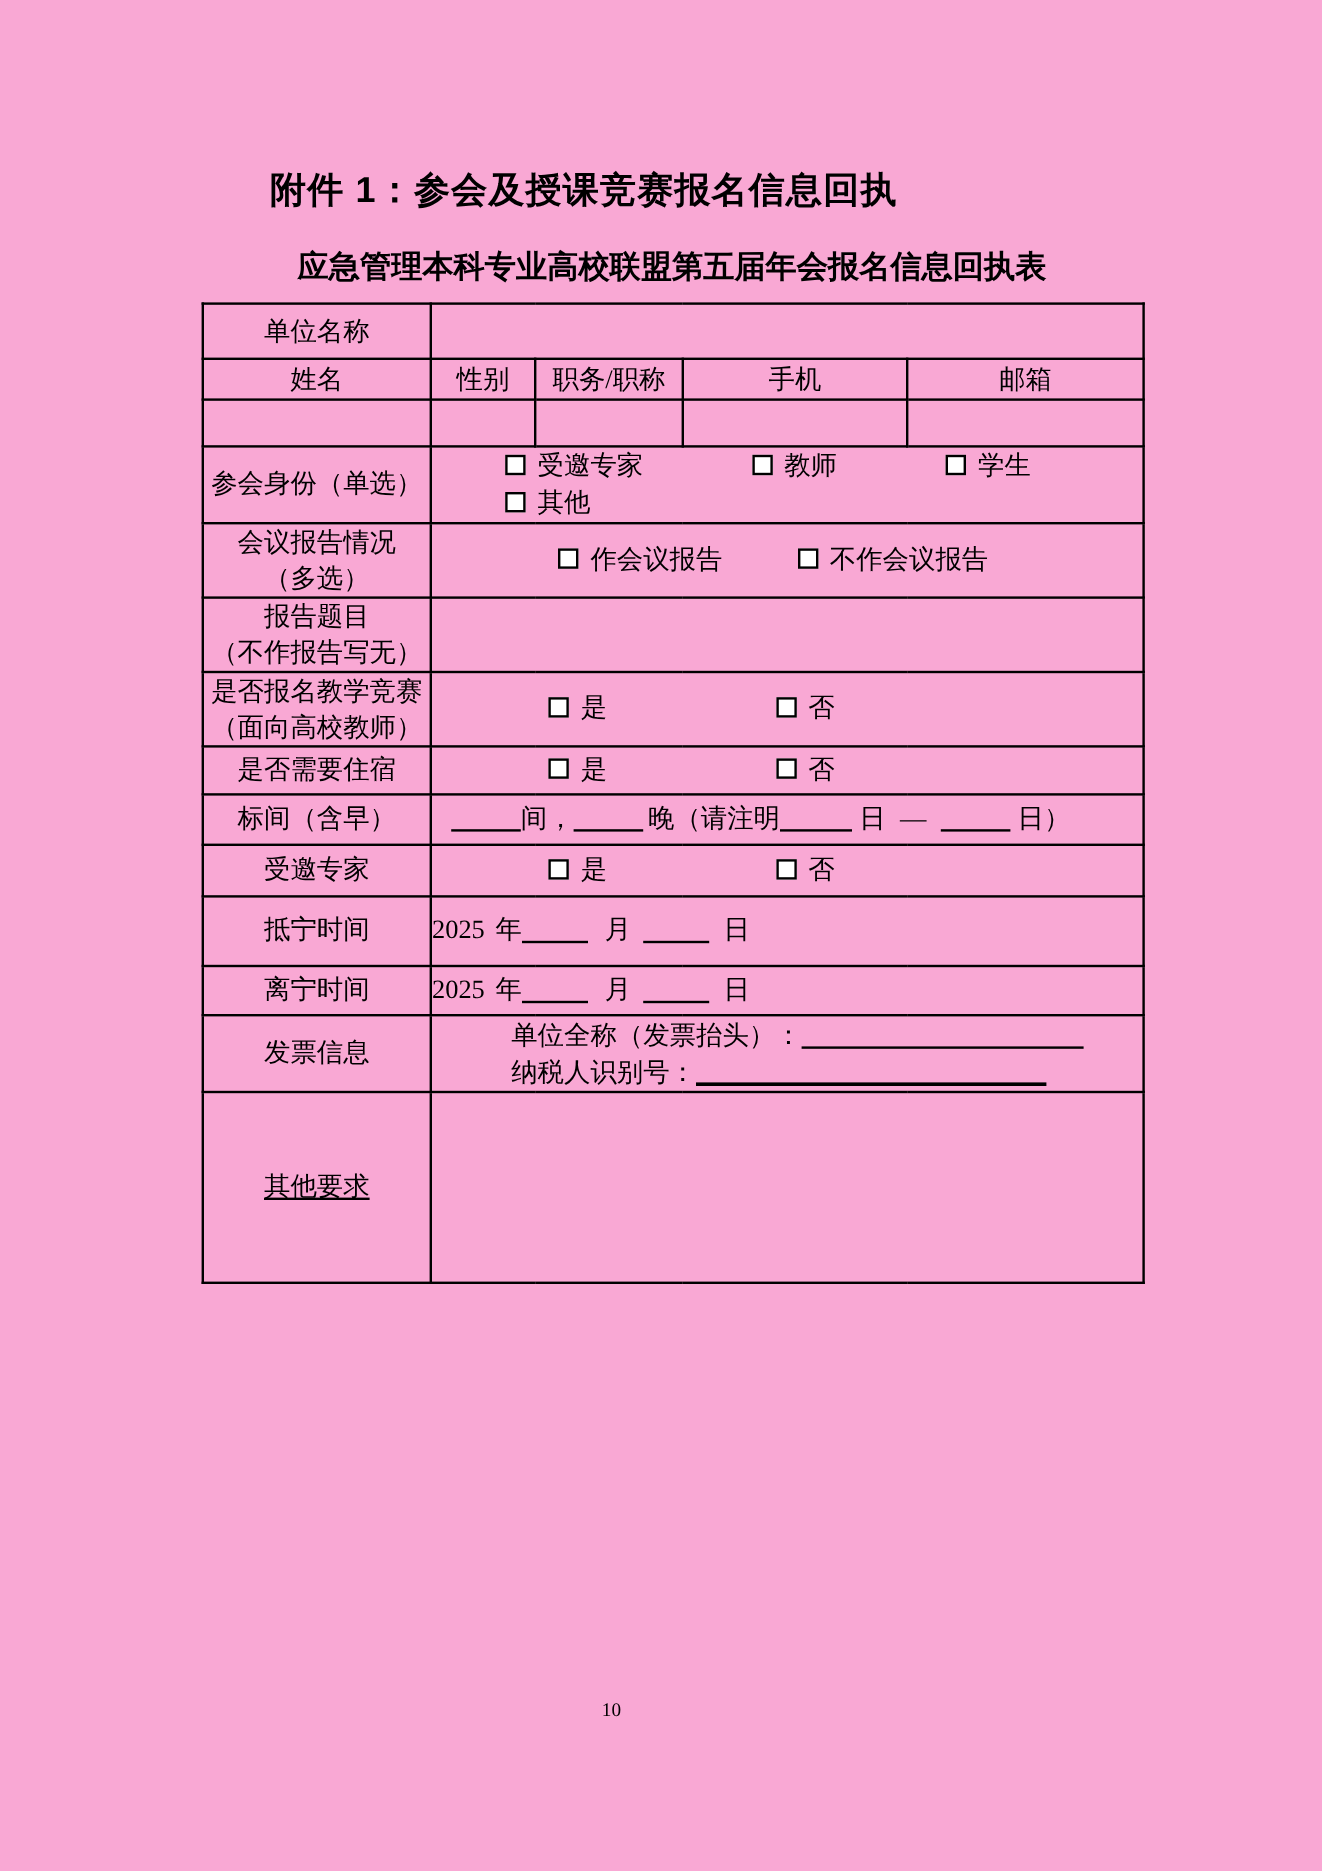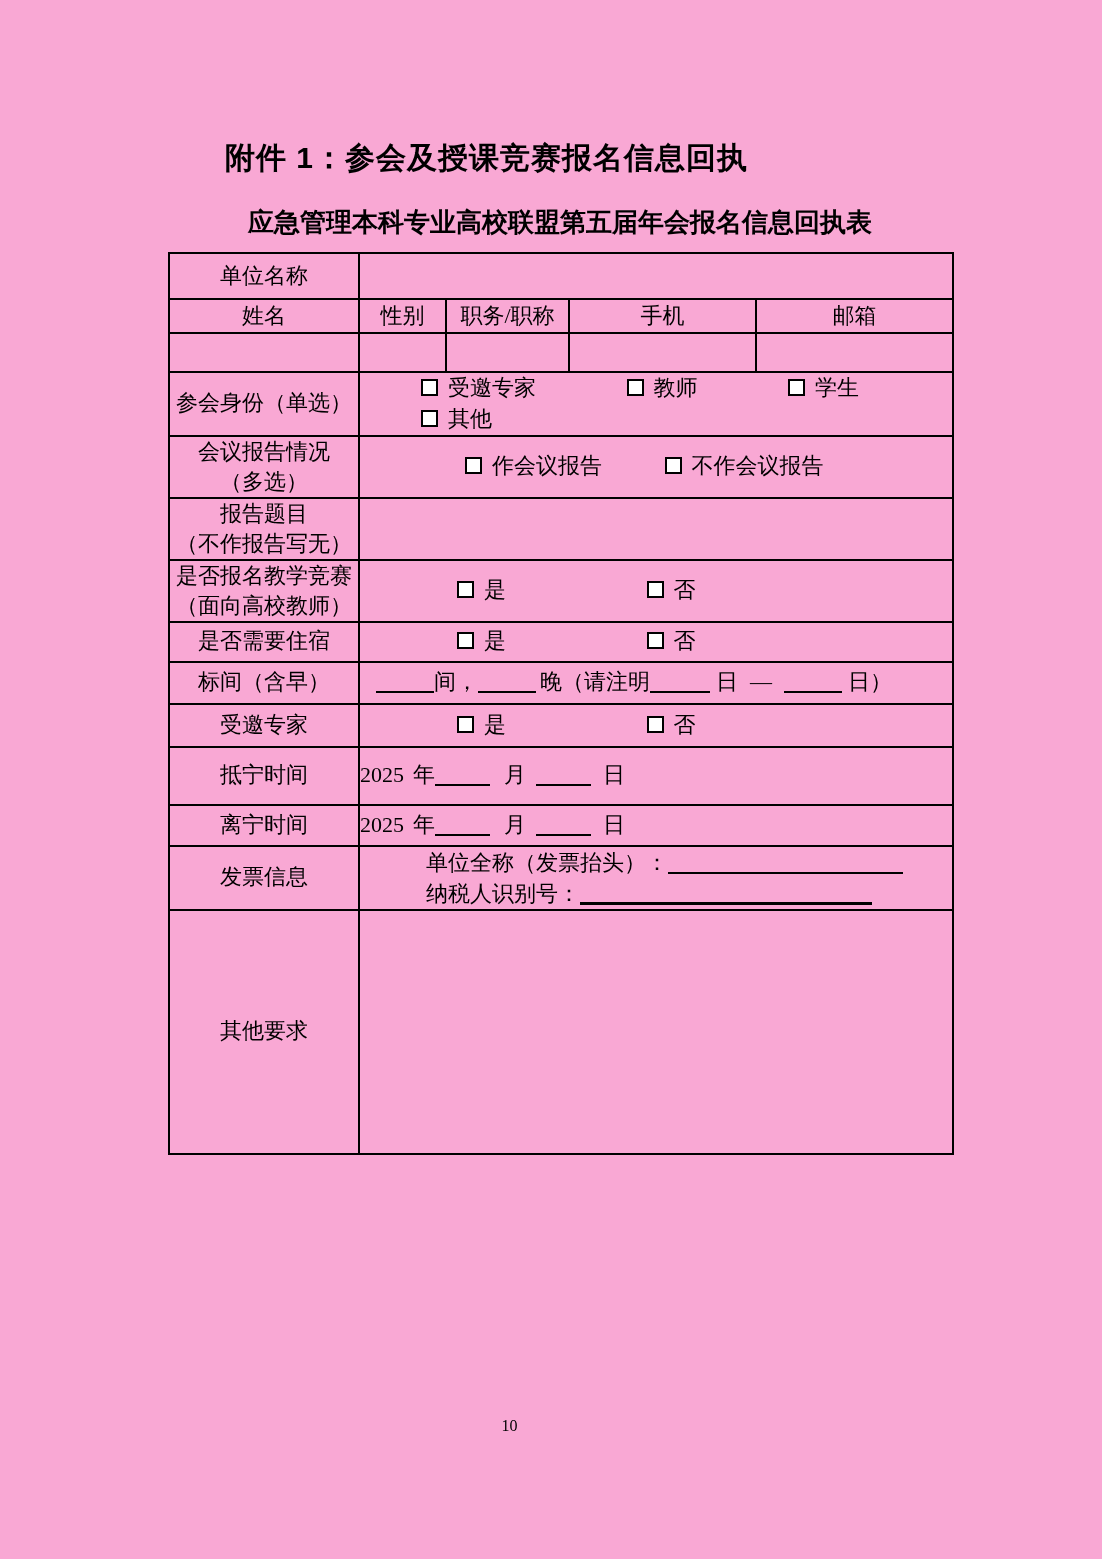--- a/index.html
+++ b/index.html
@@ -44,21 +44,21 @@
   tr.r4  td { height: 41px; }
   tr.r5  td { height: 59px; }
   tr.r6  td { height: 60px; }
   tr.r7  td { height: 62px; }
   tr.r8  td { height: 40px; }
   tr.r9  td { height: 42px; }
   tr.r10 td { height: 43px; }
   tr.r11 td { height: 58px; }
   tr.r12 td { height: 41px; margin-left: 20px; }
   tr.r13 td { height: 63px; }
-  tr.r14 td { height: 244px; }
+  tr.r14 td { height: 159px; text-decoration: underline; }
 
   .two-line span { display: block; line-height: 30px; }
 
   
   .cb {
     display: inline-block; width: 17px; height: 17px;
     border: 2px solid #000; margin-right: 10px;
     vertical-align: -1px; background: #fff;
   }
   .opt { white-space: nowrap; padding-left: 35px; }

